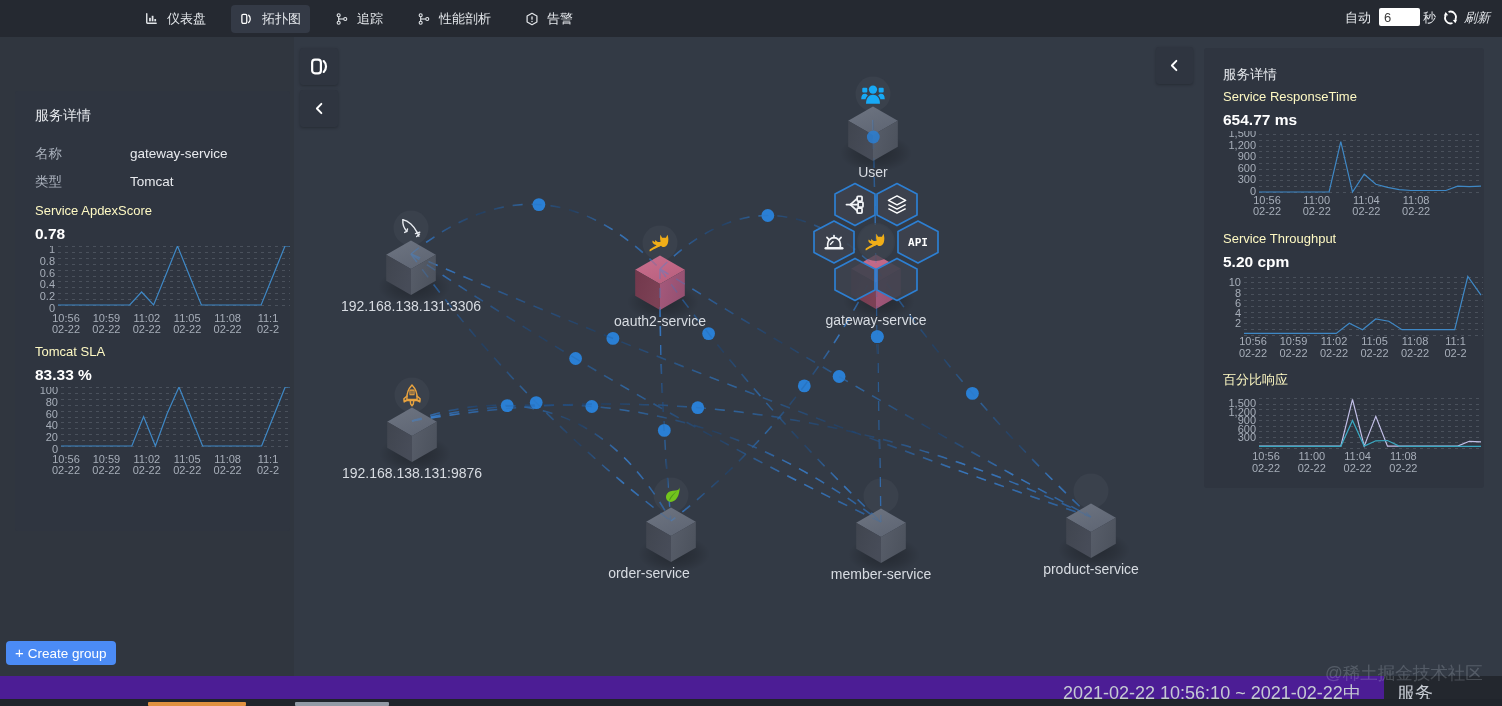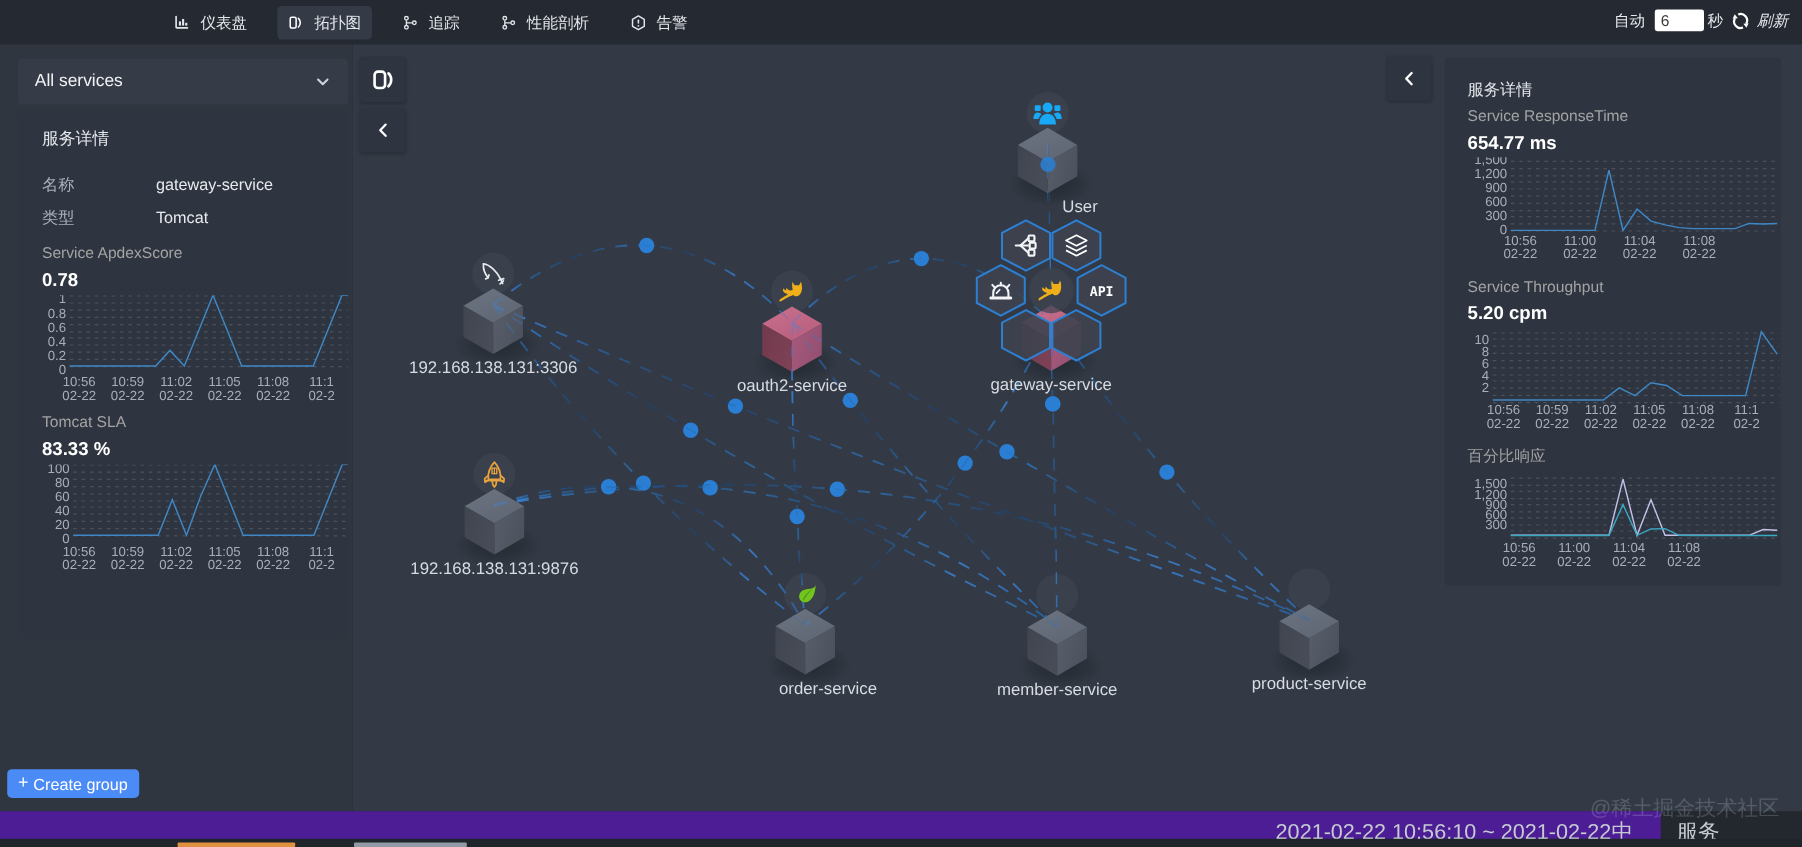--- a/index.html
+++ b/index.html
@@ -40,21 +40,21 @@
             border-radius:3px;display:flex;align-items:center;padding:0 14px;box-sizing:border-box;
             justify-content:space-between;cursor:pointer;}
   .selector-val{font-size:14.5px;color:#f0f2f4;}
   .sel-chev{width:14px;height:14px;display:block;}
   .detail-card{position:absolute;left:15px;top:54px;width:275px;height:440px;background:#2f3540;
                border-radius:3px;padding:0;box-sizing:border-box;overflow:hidden;}
   .dc-title{position:absolute;left:20px;top:16px;font-size:14px;color:#e4e7eb;line-height:16px;}
   .dc-row{position:absolute;left:20px;font-size:13.5px;color:#a9b0bb;line-height:16px;height:16px;}
   .dc-row .k{position:absolute;left:0;top:0;width:90px;}
   .dc-row .v{position:absolute;left:95px;top:0;color:#e8eaee;white-space:nowrap;}
-  .metric-title{position:absolute;left:20px;font-size:13px;color:#a3a3a3;line-height:14px;}
+  .metric-title{position:absolute;left:20px;font-size:13px;color:#fef9c3;line-height:14px;}
   .metric-val{position:absolute;left:20px;font-size:15.5px;font-weight:700;color:#fff;line-height:16px;
               font-family:"Liberation Sans",sans-serif;letter-spacing:0px;}
 
   
   .rightpanel{position:absolute;left:1204px;top:48px;width:280px;height:440px;background:#2f3540;
               border-radius:3px;overflow:hidden;}
   .rp-title{position:absolute;left:19px;font-size:13.5px;color:#e4e7eb;line-height:15px;}
 
   
   .chart{position:absolute;}
@@ -148,26 +148,20 @@
         <path d="M4.6 8.4 A8.6 8.6 0 0 0 15.2 20.8" fill="none" stroke="#fff" stroke-width="2.9"></path>
         <path d="M19.4 15.6 A8.6 8.6 0 0 0 8.8 3.2" fill="none" stroke="#fff" stroke-width="2.9"></path>
         <path d="M8.3 8.2 L1.3 9.0 L4.2 3.0 Z" fill="#fff"></path>
         <path d="M15.7 15.8 L22.7 15.0 L19.8 21.0 Z" fill="#fff"></path>
       </svg>
       <span class="rf-label">刷新</span>
     </div>
   </div>
 
   <div class="leftpanel">
-    <div class="selector">
-      <span class="selector-val">All services</span>
-      <svg class="sel-chev" viewBox="0 0 16 16" fill="none" stroke="#cfd4db" stroke-width="2" stroke-linecap="round" stroke-linejoin="round">
-        <path d="M3.5 6 L8 10.5 L12.5 6"></path>
-      </svg>
-    </div>
     <div class="detail-card">
       <div class="dc-title">服务详情</div>
       <div class="dc-row" style="top:55px">
         <span class="k">名称</span>
         <span class="v">gateway-service</span>
       </div>
       <div class="dc-row" style="top:83px">
         <span class="k">类型</span>
         <span class="v">Tomcat</span>
       </div>
@@ -507,26 +501,26 @@
       <svg width="15" height="15" viewBox="0 0 16 16" fill="none" stroke="#fff" stroke-width="2" stroke-linecap="round" stroke-linejoin="round">
         <path d="M10 3 L5.2 8 L10 13"></path>
       </svg>
     </div>
     <div class="tool-btn" style="left:862px;top:10px;width:37px;height:37px">
       <svg width="15" height="15" viewBox="0 0 16 16" fill="none" stroke="#fff" stroke-width="2" stroke-linecap="round" stroke-linejoin="round">
         <path d="M10 3 L5.2 8 L10 13"></path>
       </svg>
     </div>
     <div id="node-labels">
-        <div class="node-label" style="left:606px;top:127px">User</div>
+        <div class="node-label" style="left:579px;top:127px">User</div>
         <div class="node-label" style="left:117px;top:261px">192.168.138.131:3306</div>
         <div class="node-label" style="left:366px;top:276px">oauth2-service</div>
         <div class="node-label" style="left:582px;top:275px">gateway-service</div>
         <div class="node-label" style="left:118px;top:428px">192.168.138.131:9876</div>
-        <div class="node-label" style="left:396px;top:528px">order-service</div>
+        <div class="node-label" style="left:355px;top:528px">order-service</div>
         <div class="node-label" style="left:587px;top:529px">member-service</div>
         <div class="node-label" style="left:797px;top:524px">product-service</div>
       </div>
   </div>
 
   <div class="rightpanel">
     <div class="rp-title" style="top:19px">服务详情</div>
     <div class="metric-title" style="left:19px;top:42px">Service ResponseTime</div>
     <div class="metric-val" style="left:19px;top:64px">654.77 ms</div>
     <div class="chart" id="chart-resp" style="left:19px;top:83px">

